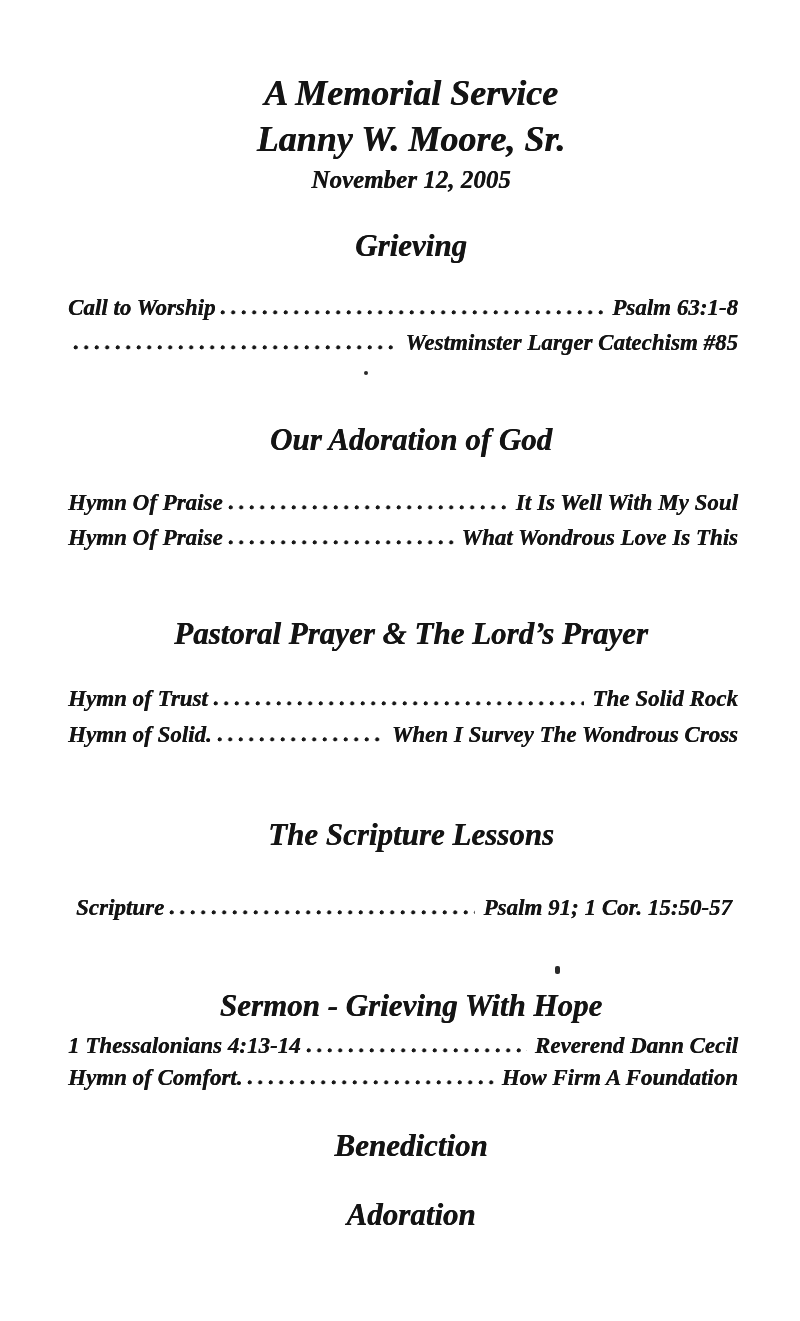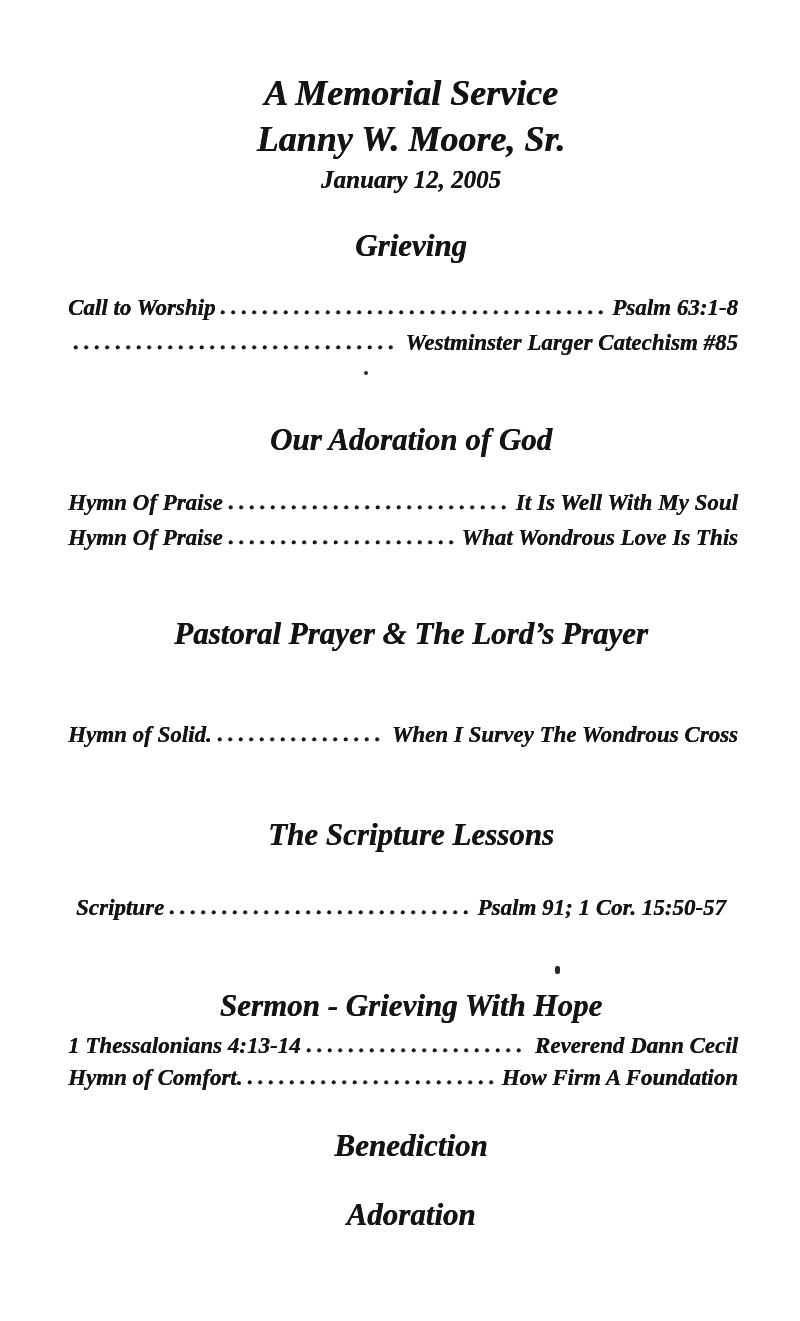--- a/index.html
+++ b/index.html
@@ -42,21 +42,21 @@
   }
   .line {
     left: 68px;
     right: 62px;
     display: flex;
     align-items: baseline;
     font-size: 23px;
     line-height: 1;
     text-shadow: 0.3px 0 0 currentColor;
   }
-  .line.indent { left: 76px; right: 74px; text-align: center; }
+  .line.indent { left: 76px; right: 68px; text-align: center; }
   .line .ll, .line .lr { white-space: nowrap; }
   .leader {
     flex: 1 1 auto;
     height: 5px;
     min-width: 18px;
     margin: 0 8px 0 5px;
     background-image: radial-gradient(circle at 2.6px 2.4px, #171717 1.8px, rgba(23,23,23,0) 2.3px);
     background-size: 10.5px 5px;
     background-repeat: repeat-x;
     background-position: 0 0;
@@ -67,21 +67,21 @@
     border-radius: 50%;
   }
 </style>
 </head>
 <body>
 
 <div class="page">
 
   <div class="abs centered title" style="top:75px">A Memorial Service</div>
   <div class="abs centered title" style="top:121px">Lanny W. Moore, Sr.</div>
-  <div class="abs centered date" style="top:167px">January 12, 2005</div>
+  <div class="abs centered date" style="top:167px">November 12, 2005</div>
 
   <div class="abs centered heading" style="top:230px">Grieving</div>
 
   <div class="abs line" style="top:296px">
     <span class="ll">Call to Worship</span>
     <span class="leader"></span>
     <span class="lr">Psalm 63:1-8</span>
   </div>
   <div class="abs line" style="top:331px">
     <span class="leader"></span>
@@ -98,20 +98,25 @@
     <span class="lr">It Is Well With My Soul</span>
   </div>
   <div class="abs line" style="top:526px">
     <span class="ll">Hymn Of Praise</span>
     <span class="leader"></span>
     <span class="lr">What Wondrous Love Is This</span>
   </div>
 
   <div class="abs centered heading" style="top:618px">Pastoral Prayer &amp; The Lord’s Prayer</div>
 
+  <div class="abs line" style="top:687px">
+    <span class="ll">Hymn of Trust</span>
+    <span class="leader"></span>
+    <span class="lr">The Solid Rock</span>
+  </div>
   <div class="abs line" style="top:723px">
     <span class="ll">Hymn of Solid.</span>
     <span class="leader"></span>
     <span class="lr">When I Survey The Wondrous Cross</span>
   </div>
 
   <div class="abs centered heading" style="top:819px">The Scripture Lessons</div>
 
   <div class="abs line indent" style="top:896px">
     <span class="ll">Scripture</span>

